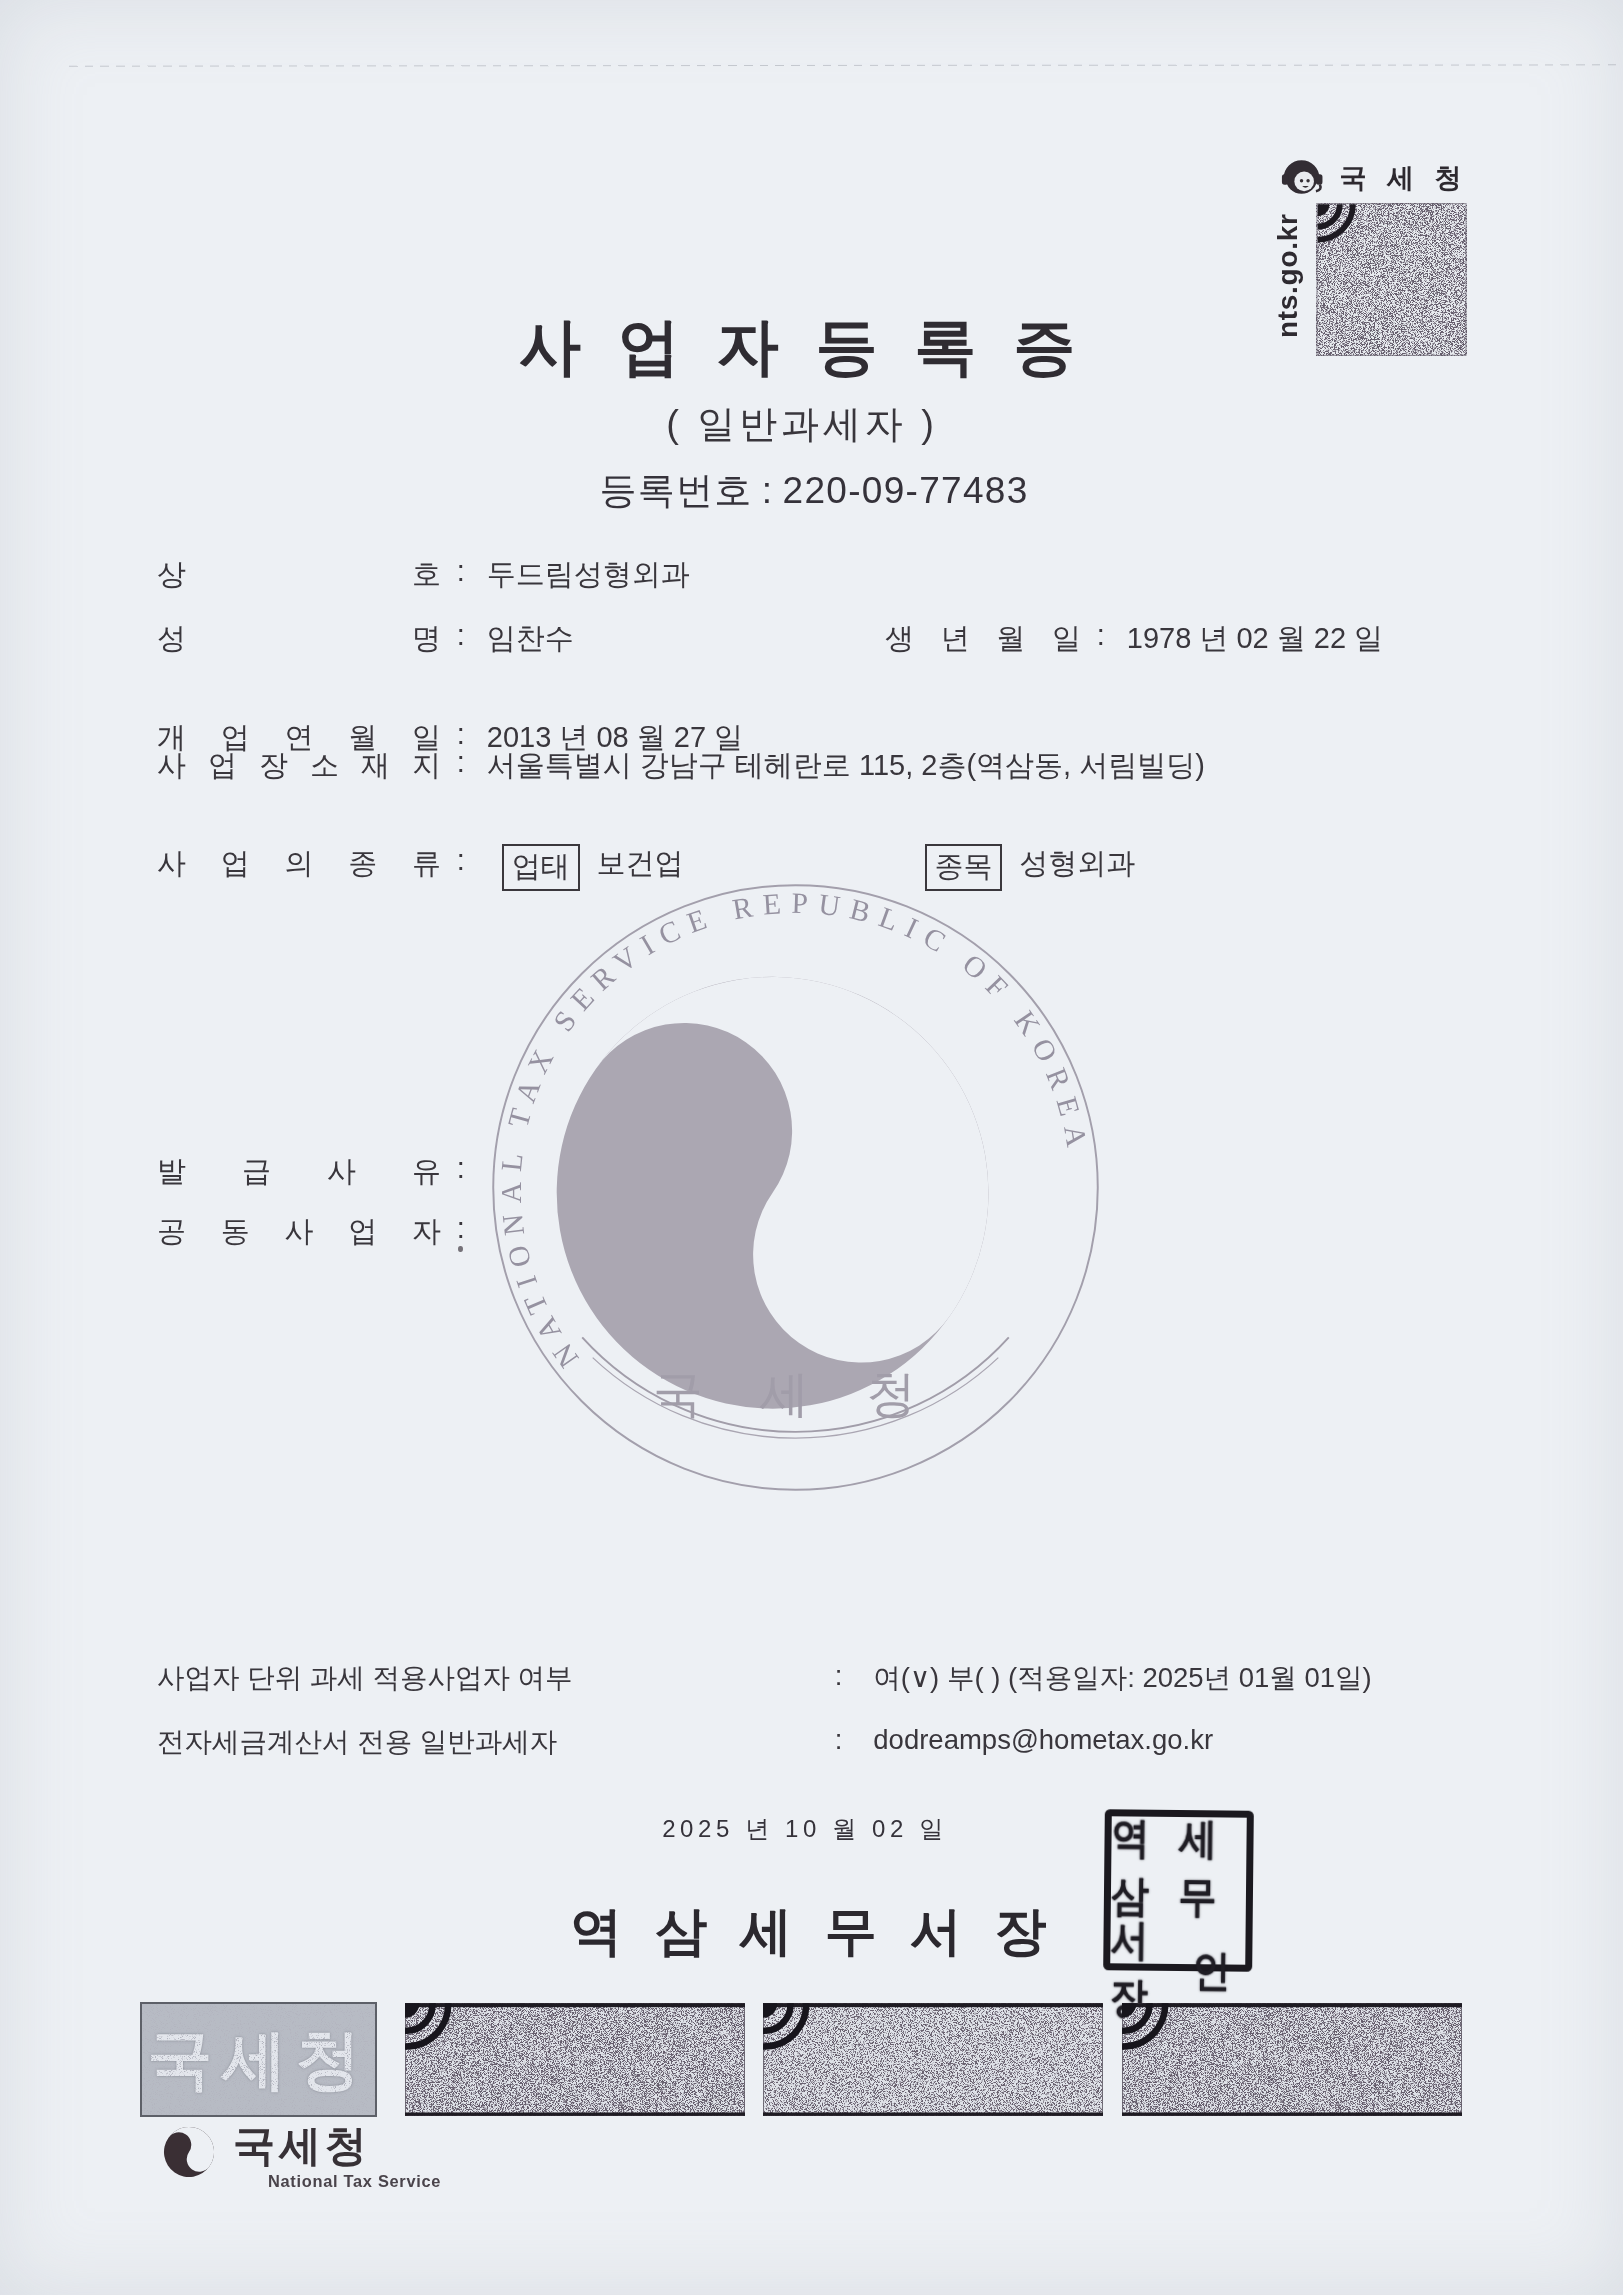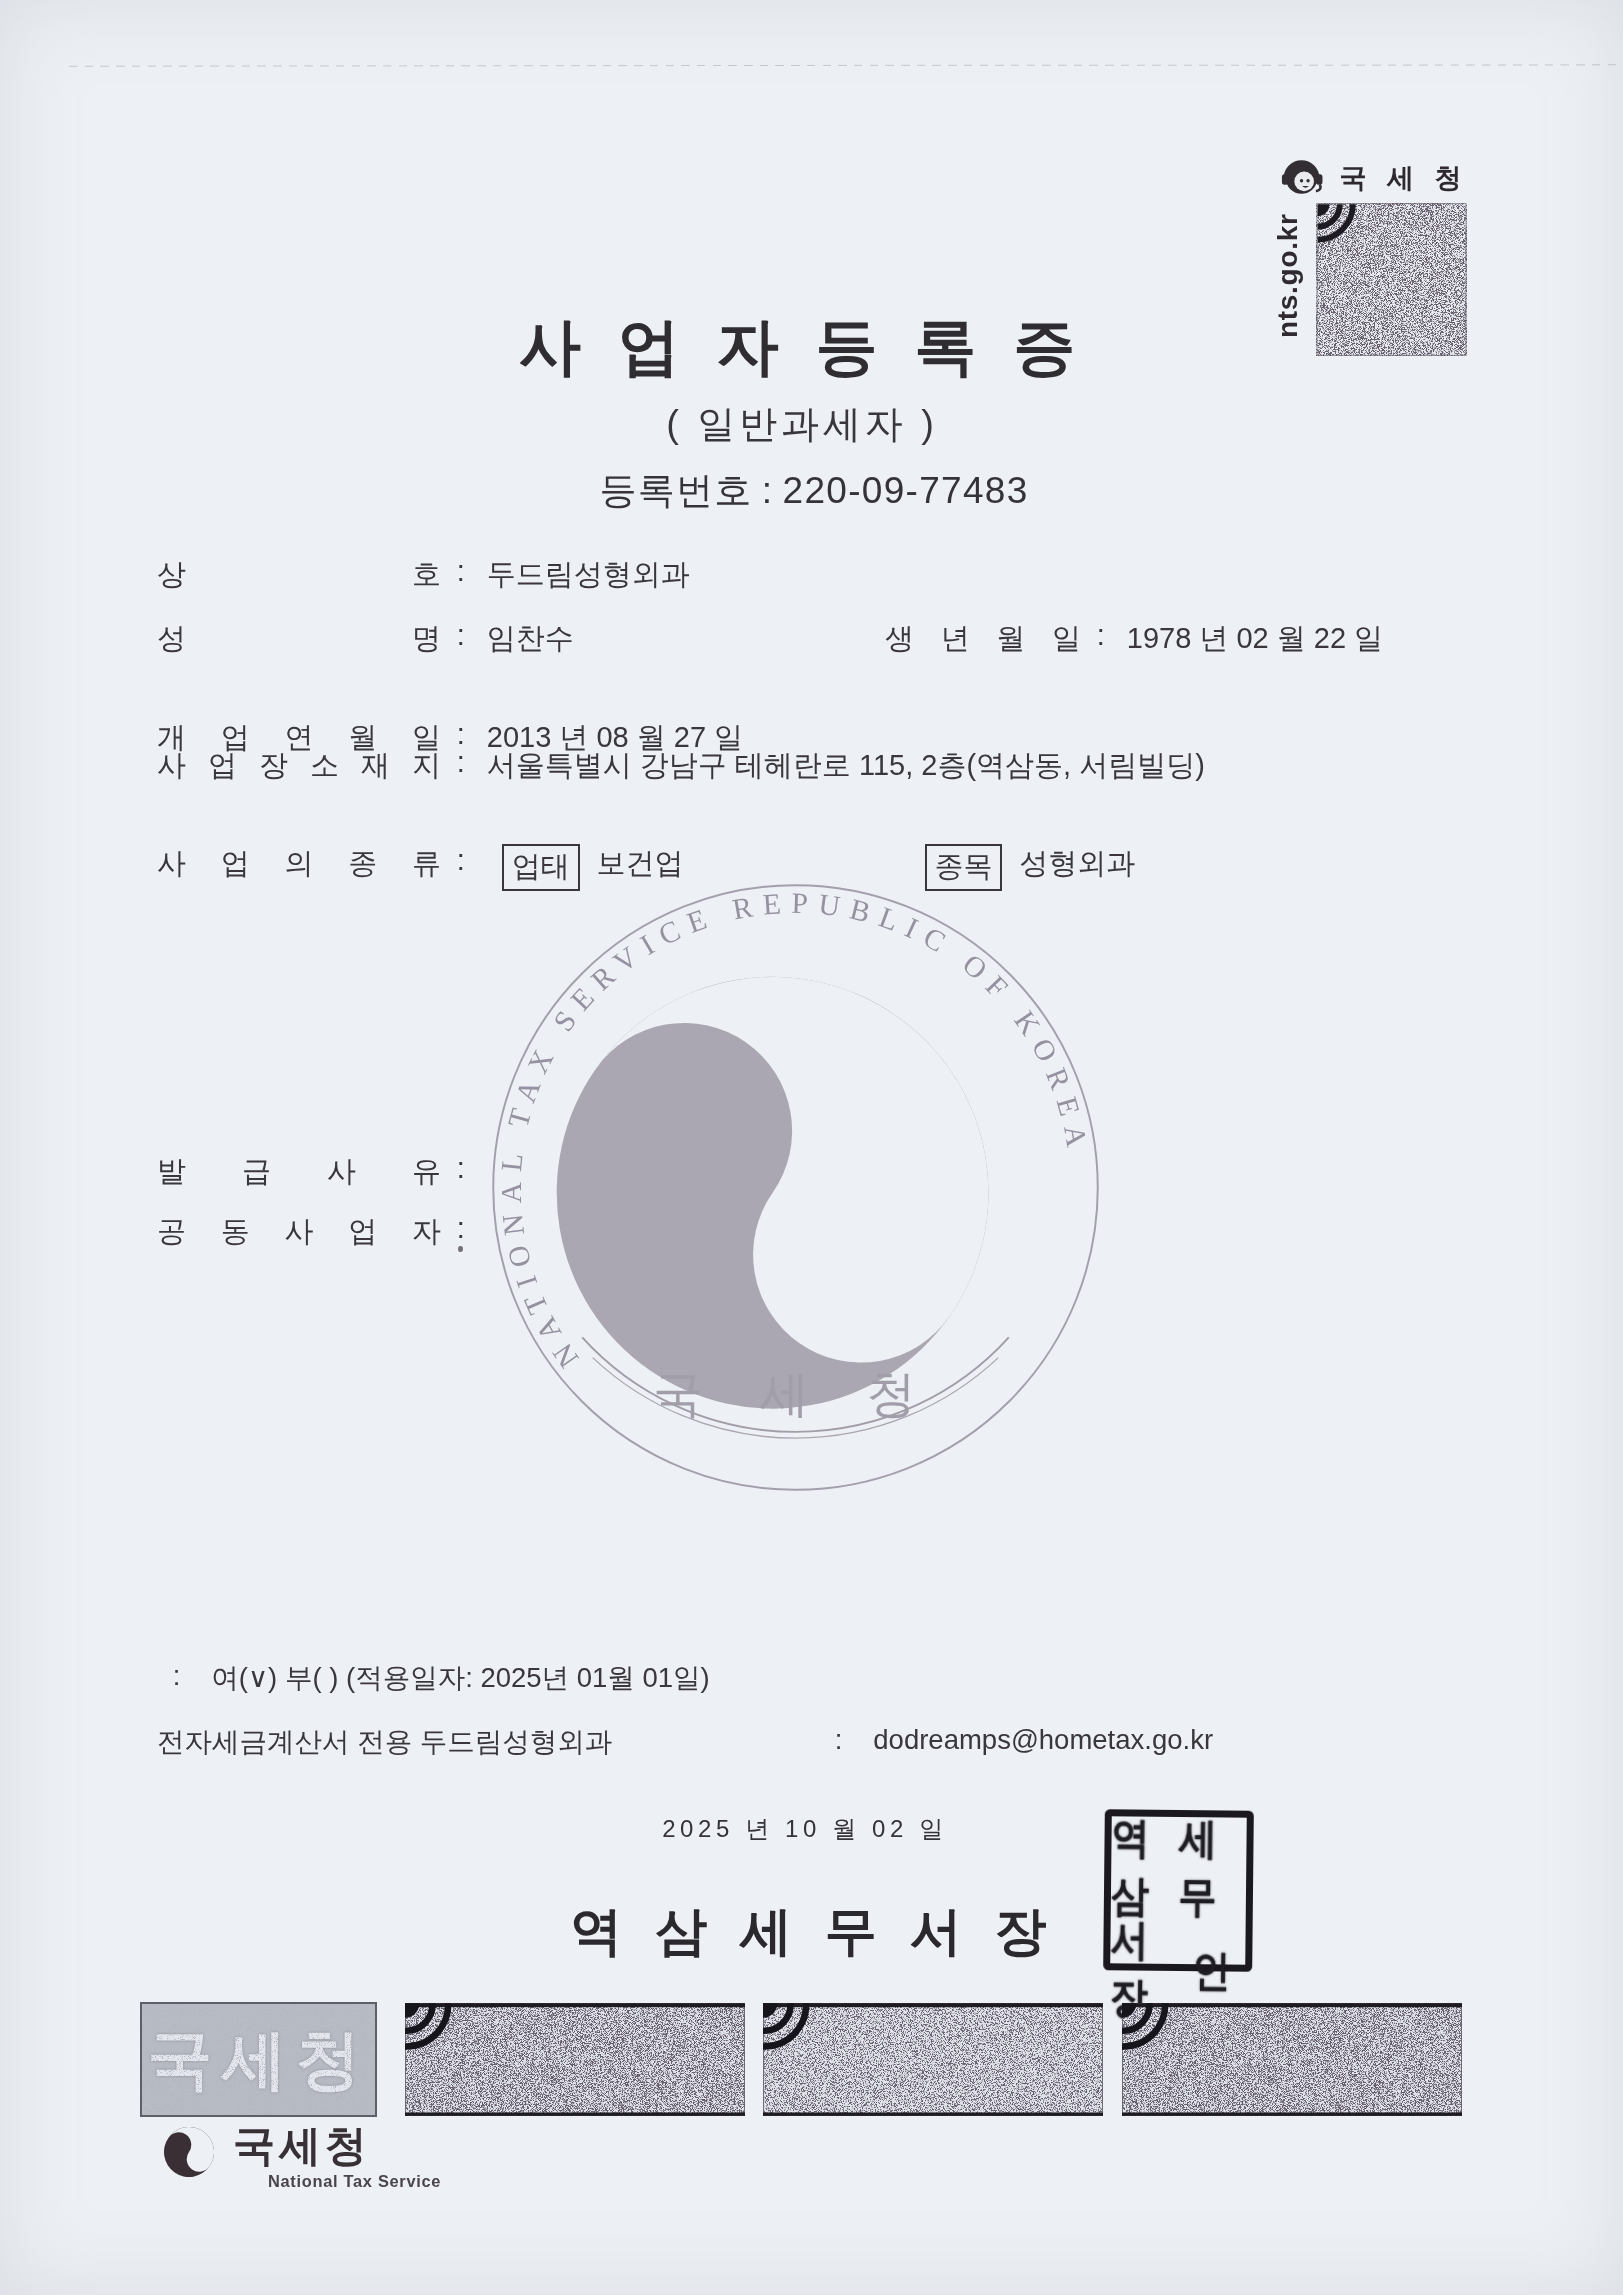--- a/index.html
+++ b/index.html
@@ -197,25 +197,26 @@
     <text font-family="Liberation Serif, DejaVu Serif, serif" font-size="45" letter-spacing="15" fill="#8e8a99">
       <textPath href="#wmArc" startOffset="10">NATIONAL TAX SERVICE REPUBLIC OF KOREA</textPath>
     </text>
     <path d="M144 699 A440 440 0 0 0 796 699" fill="none" stroke="#9b96a3" stroke-width="3"></path>
     <path d="M160 730 A452 452 0 0 0 780 730" fill="none" stroke="#a5a0ad" stroke-width="2"></path>
     <text x="470" y="812" text-anchor="middle" font-family="Liberation Serif, DejaVu Serif, serif" font-size="76" letter-spacing="34" fill="#9b96a3">국 세 청</text>
   </svg>
 
   
   <div class="abs row small" style="top:1660px">
+    <span class="lbl2">사업자 단위 과세 적용사업자 여부</span>
     <span class="colon">:</span>
     <span class="val2">여(∨) 부(  ) (적용일자: 2025년 01월 01일)</span>
   </div>
   <div class="abs row small" style="top:1724px">
-    <span class="lbl2">전자세금계산서 전용 두드림성형외과</span>
+    <span class="lbl2">전자세금계산서 전용 일반과세자</span>
     <span class="colon">:</span>
     <span class="val2">dodreamps@hometax.go.kr</span>
   </div>
 
   
   <div class="abs issue-date">2025 년 10 월 02 일</div>
   <div class="abs issuer">역 삼 세 무 서 장</div>
 
   
   <div class="abs seal">

